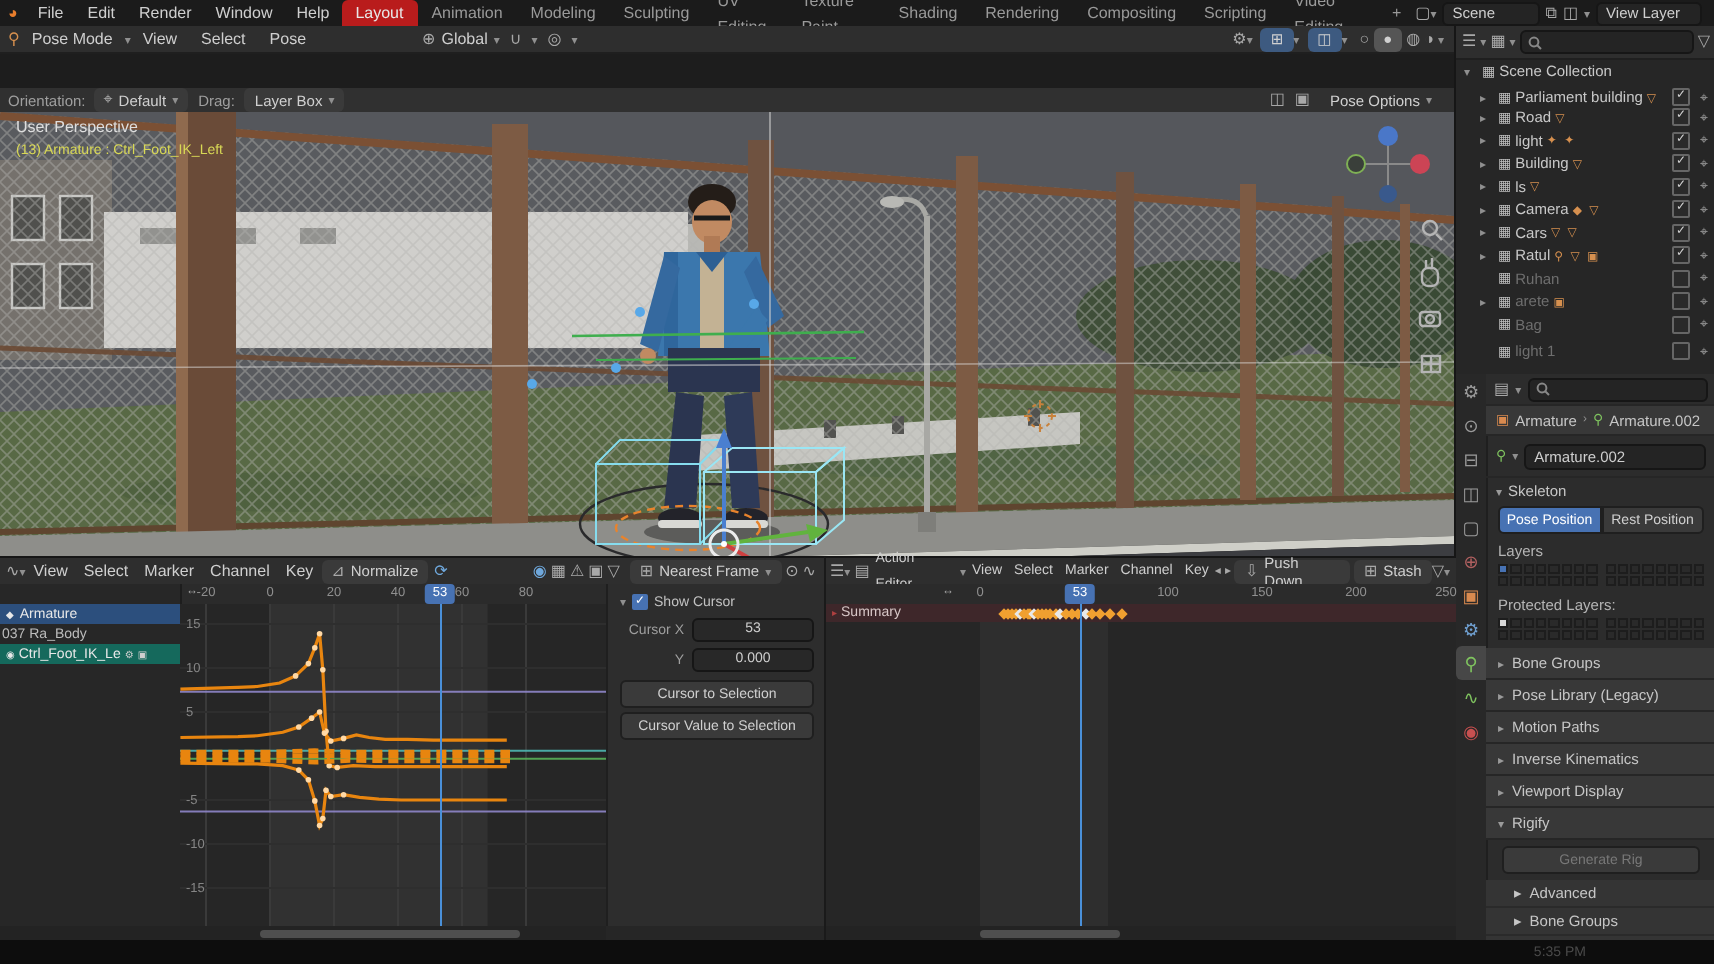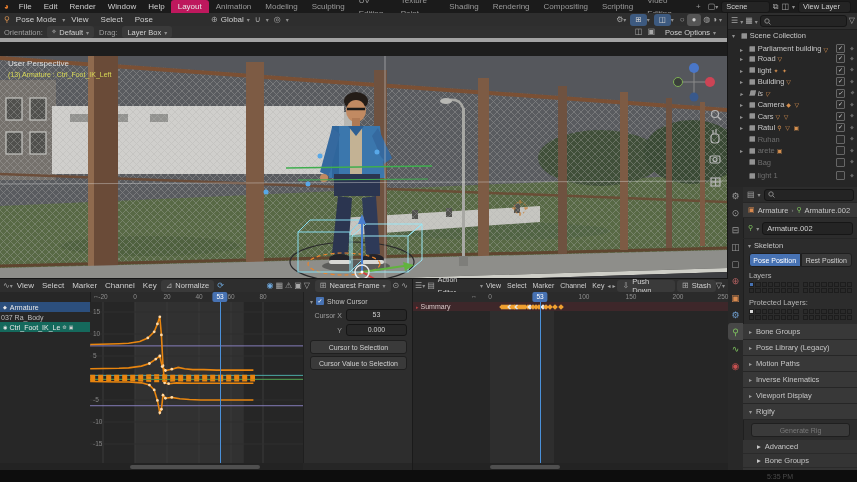--- a/index.html
+++ b/index.html
@@ -2,21 +2,21 @@
 <html><head>
 <meta charset="utf-8">
 <style>
   html,body{margin:0;padding:0;background:#000;}
   #app{position:relative;width:857px;height:482px;background:#1d1d1d;font-family:"Liberation Sans",sans-serif;
        font-size:9px;color:#c3c3c3;overflow:hidden;-webkit-user-select:none;user-select:none;}
   .abs{position:absolute;}
   .row{display:flex;align-items:center;}
   .menu{padding:0 6px;color:#cfcfcf;font-size:8px;line-height:13px;cursor:default;}
   .tab{padding:0 7px;color:#9a9a9a;font-size:8px;line-height:13px;}
-  .tab.active{background:#be185d;color:#e8e8e8;border-radius:3px 3px 0 0;}
+  .tab.active{background:#b91c1c;color:#e8e8e8;border-radius:3px 3px 0 0;}
   .chip{background:#3a3a3a;border-radius:3px;padding:0 5px;height:12px;display:inline-flex;align-items:center;gap:3px;font-size:7.5px;color:#d0d0d0;}
   .chip.flat{background:transparent;}
   .ic{color:#a8a8a8;font-size:8px;line-height:1;}
   .caret{font-size:6px;color:#909090;}
   .field{background:#242424;border:1px solid #161616;border-radius:3px;color:#cfcfcf;}
   
   .edhead{background:#2e2e2e;border-bottom:1px solid #1f1f1f;height:13px;display:flex;align-items:center;}
   .ruler{background:#2b2b2b;border-bottom:1px solid #222;height:10px;font-size:6.5px;color:#8f8f8f;}
   .tick{position:absolute;top:1px;transform:translateX(-50%);}
   .badge{position:absolute;top:0;height:10px;line-height:10px;background:#4772b3;color:#fff;border-radius:2px;
@@ -104,21 +104,21 @@
     <span class="chip" style="background:#3d5a80;margin-left:4px;">◫</span>
       <span class="caret">▾</span>
     <span style="width:6px;"></span>
     <span class="ic">○</span>
     <span class="chip" style="background:#555;margin:0 2px;">●</span>
     <span class="ic">◍</span>
     <span class="ic" style="padding:0 2px;">◑</span>
     <span class="caret" style="padding-right:5px;">▾</span>
   </div>
 
-  <div class="abs row" style="left:0;top:26px;width:727px;height:12px;background:#303030;border-bottom:4px solid #a3a3a3;font-size:7.5px;">
+  <div class="abs row" style="left:0;top:44px;width:727px;height:12px;background:#303030;border-bottom:4px solid #a3a3a3;font-size:7.5px;">
     <span style="padding:0 4px;color:#9f9f9f;">Orientation:</span>
     <span class="chip">
         <span class="ic">⌖</span>
         <span>Default</span>
         <span class="caret">▾</span>
       </span>
     <span style="padding:0 5px;color:#9f9f9f;">Drag:</span>
     <span class="chip">
         <span>Layer Box</span>
         <span class="caret">▾</span>
@@ -353,21 +353,21 @@
         </div>
         <div class="orow" style="padding-left: 12px;">
           <span class="tri">▸</span>
     <span class="cicon">▦</span>
     <span>Building</span>
     <span class="badge2">▽</span>
     <span class="spacer"></span>
     <span class="cbx">✓</span>
     <span class="camcol">⌖</span>
         </div>
-        <div class="orow" style="padding-left: 12px; font-style: italic;">
+        <div class="orow" style="padding-left: 12px;">
           <span class="tri">▸</span>
     <span class="cicon">▦</span>
     <span>ls</span>
     <span class="badge2">▽</span>
     <span class="spacer"></span>
     <span class="cbx">✓</span>
     <span class="camcol">⌖</span>
         </div>
         <div class="orow" style="padding-left: 12px;">
           <span class="tri">▸</span>

